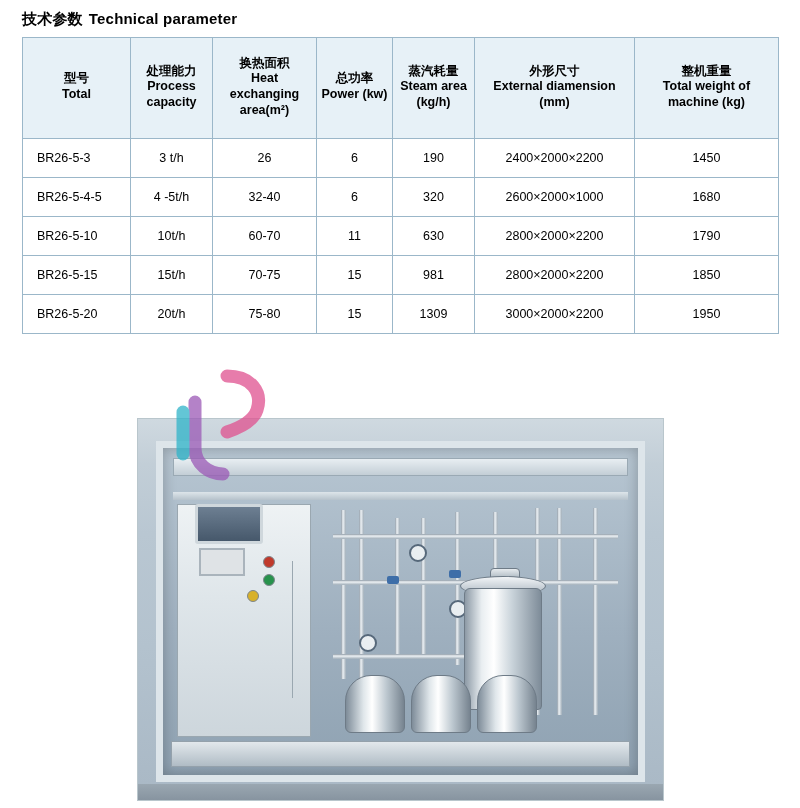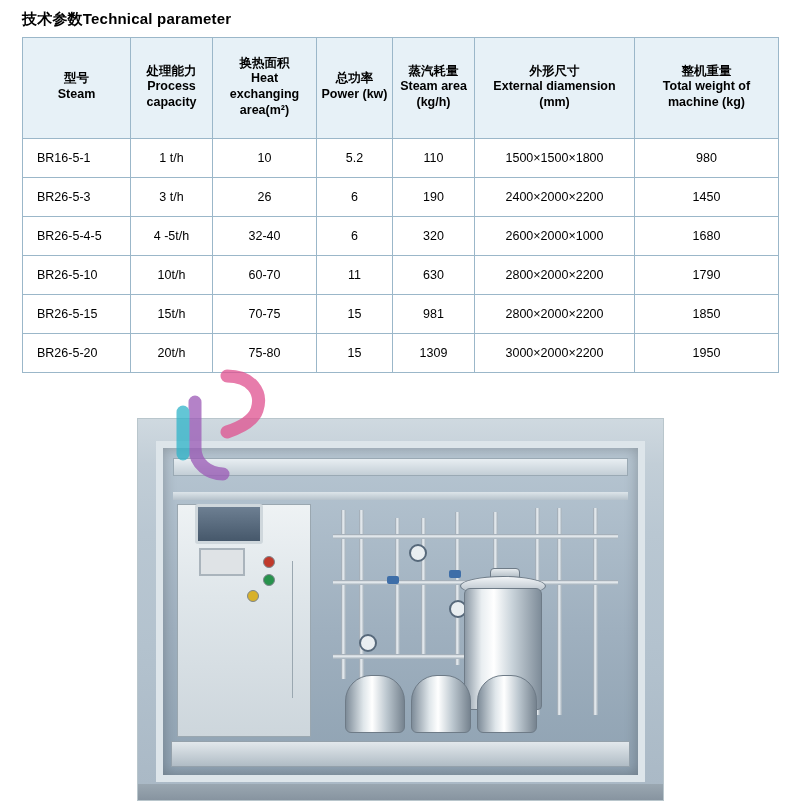--- a/index.html
+++ b/index.html
@@ -21,21 +21,21 @@
     position: relative;
     box-sizing: border-box;
     padding: 0;
   }
   .section-title {
     font-size: 15px;
     font-weight: bold;
     padding: 10px 0 8px 22px;
     letter-spacing: 0.2px;
   }
-  .section-title .cn { margin-right: 0; }
+  .section-title .cn { margin-right: 6px; }
   .table-wrap {
     margin: 0 22px 0 22px;
     width: 756px;
   }
   table.spec {
     border-collapse: collapse;
     width: 756px;
     table-layout: fixed;
     font-size: 12.5px;
   }
@@ -255,21 +255,21 @@
           <col class="c2">
           <col class="c3">
           <col class="c4">
           <col class="c5">
           <col class="c6">
       </colgroup>
       <thead>
         <tr>
           <th>
             <span class="cn">型号</span>
-            <span class="en">Steam</span>
+            <span class="en">Total</span>
           </th>
           <th>
             <span class="cn">处理能力</span>
             <span class="en">Process capacity</span>
           </th>
           <th>
             <span class="cn">换热面积</span>
             <span class="en">Heat exchanging area(m²)</span>
           </th>
           <th>
@@ -284,29 +284,20 @@
             <span class="cn">外形尺寸</span>
             <span class="en">External diamension (mm)</span>
           </th>
           <th>
             <span class="cn">整机重量</span>
             <span class="en">Total weight of machine (kg)</span>
           </th>
         </tr>
       </thead>
       <tbody>
-        <tr>
-          <td class="model">BR16-5-1</td>
-          <td>1 t/h</td>
-          <td>10</td>
-          <td>5.2</td>
-          <td>110</td>
-          <td>1500×1500×1800</td>
-          <td>980</td>
-        </tr>
         <tr>
           <td class="model">BR26-5-3</td>
           <td>3 t/h</td>
           <td>26</td>
           <td>6</td>
           <td>190</td>
           <td>2400×2000×2200</td>
           <td>1450</td>
         </tr>
         <tr>

